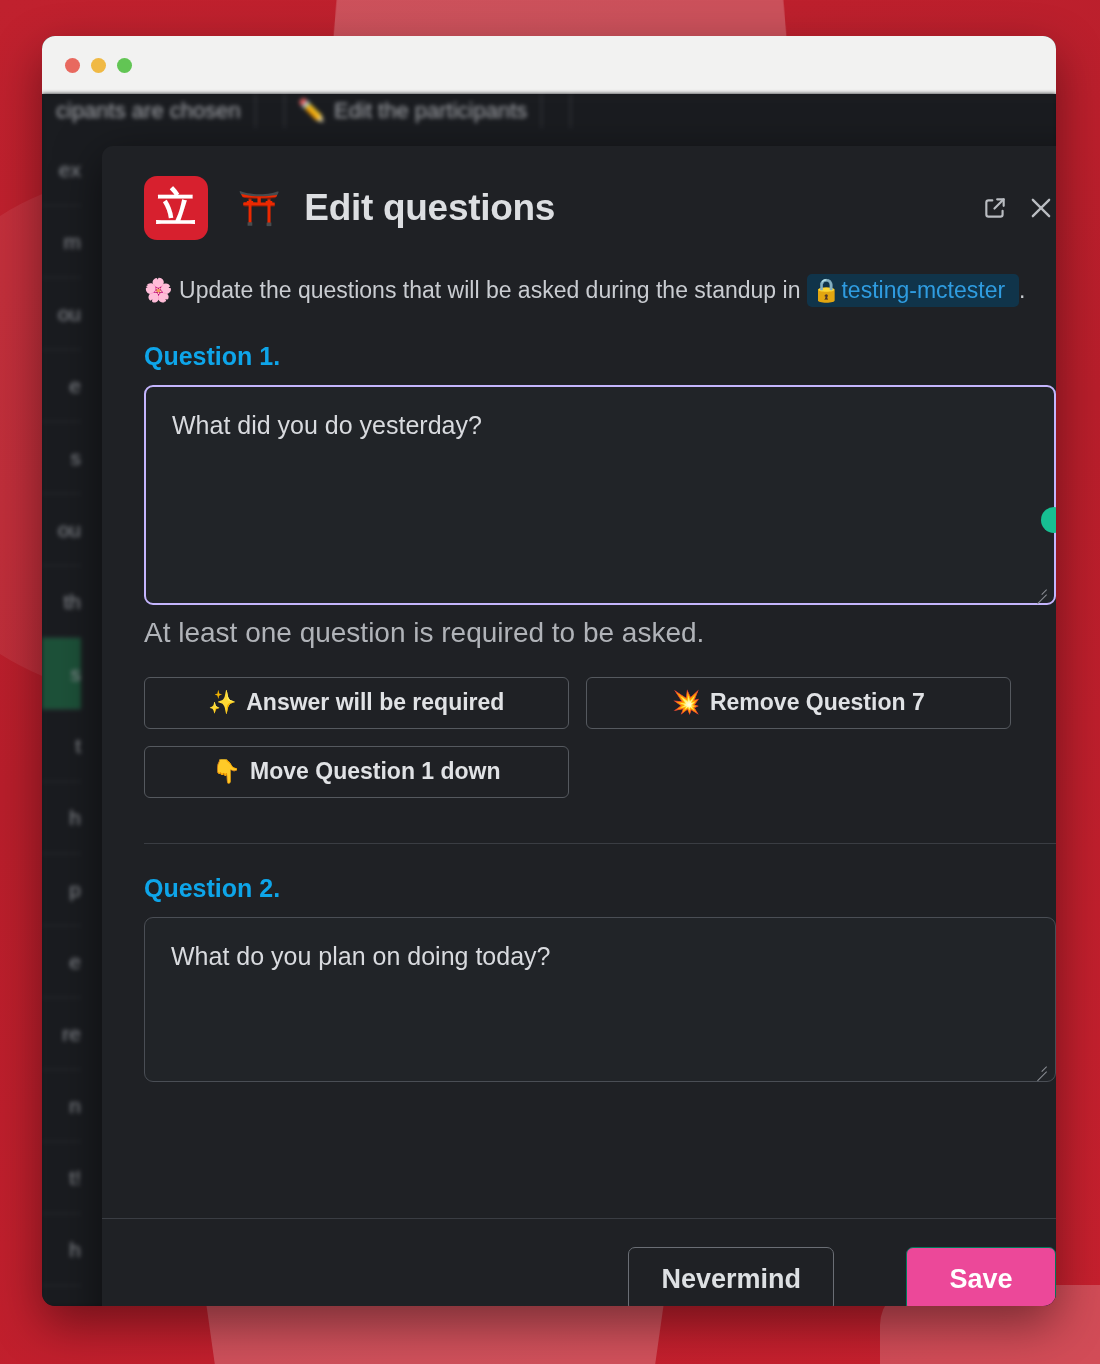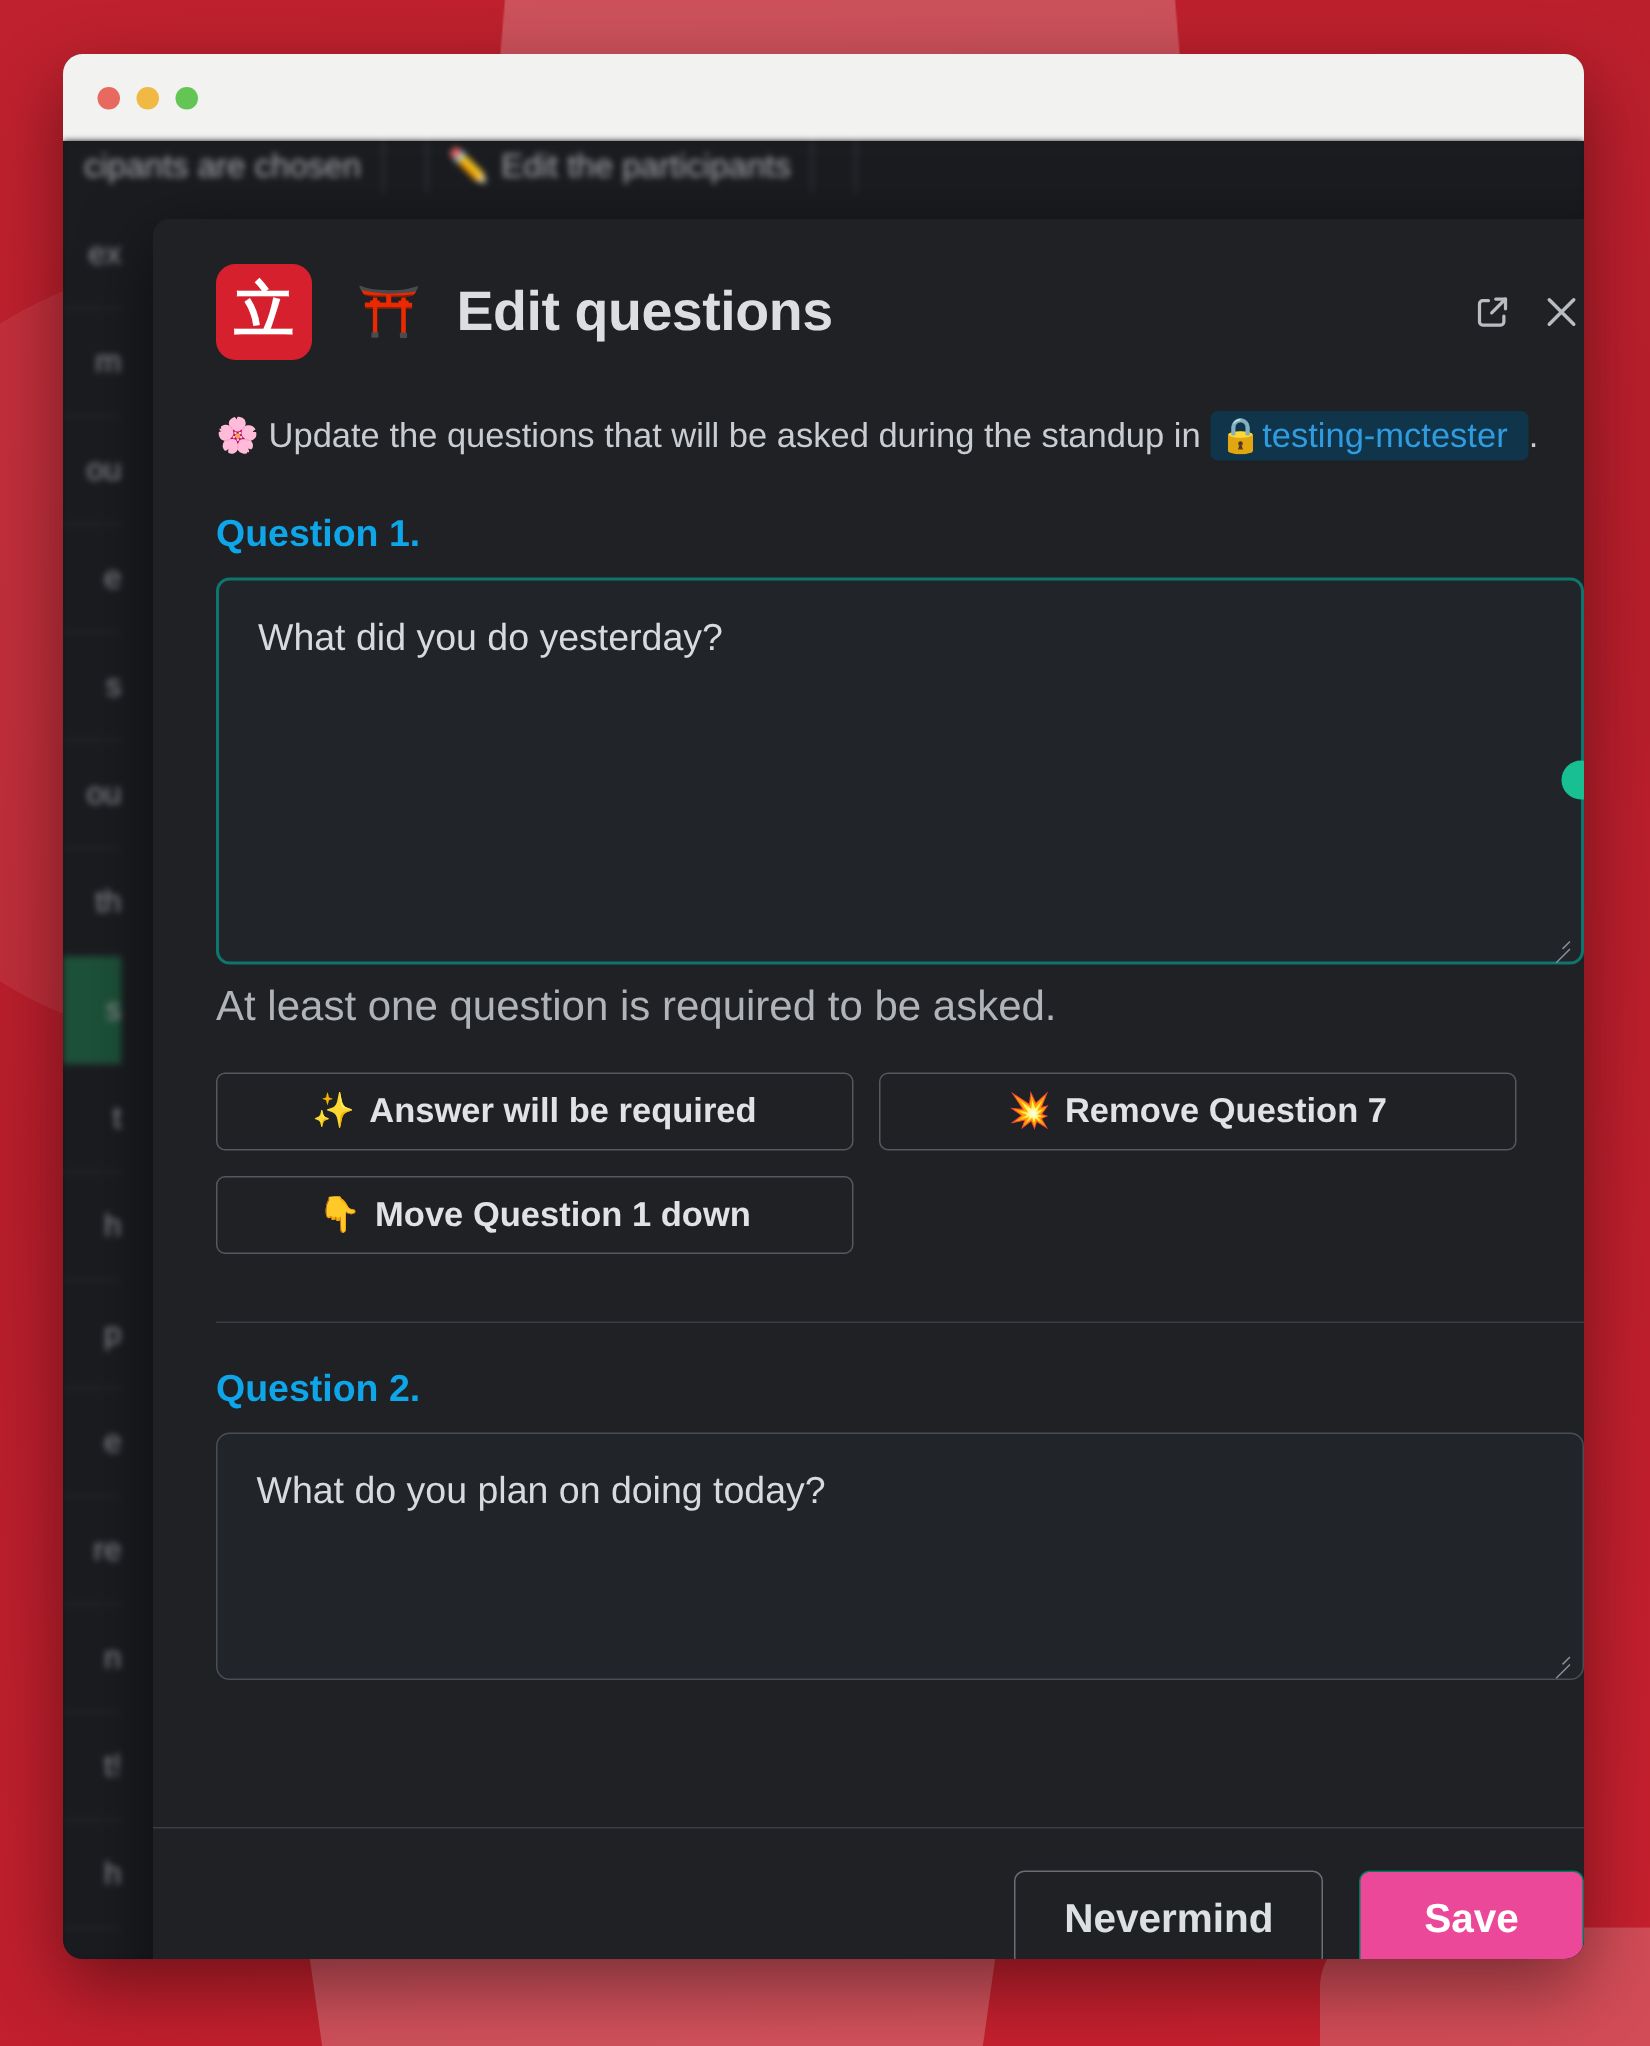--- a/index.html
+++ b/index.html
@@ -221,22 +221,22 @@
     font-size: 25px;
     line-height: 1.35;
     padding: 22px 26px;
     border: 1px solid #4a4e55;
     border-radius: 9px;
     resize: none;
     outline: none;
     overflow: hidden;
   }
   textarea.q-input.focused {
-    border: 2px solid #0f766e;
-    height: 258px;
+    border: 2px solid #c4b5fd;
+    height: 220px;
   }
   textarea.q-input.plain { height: 165px; }
   .resize-grip {
     position: absolute;
     right: 9px; bottom: 8px;
     width: 14px; height: 14px;
     pointer-events: none;
   }
   .resize-grip::before,
   .resize-grip::after {
@@ -306,20 +306,21 @@
   }
   .footer-btn {
     height: 65px;
     min-width: 190px;
     padding: 0 32px;
     border-radius: 7px;
     font-family: "Liberation Sans", sans-serif;
     font-size: 27px;
     font-weight: bold;
     cursor: pointer;
+    margin-left: 48px;
   }
   .btn-secondary {
     background: #1f2125;
     border: 1px solid #6a6e75;
     color: #dde0e3;
   }
   .btn-primary {
     background: #ec4899;
     border: 1px solid #007a5a;
     color: #ffffff;

